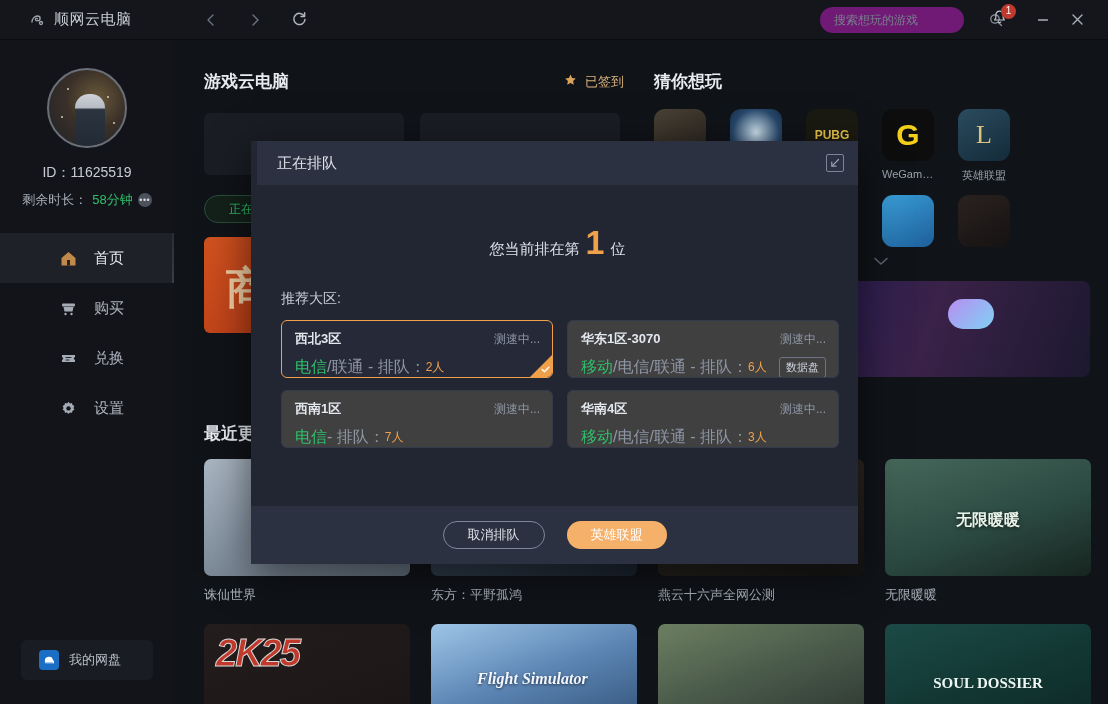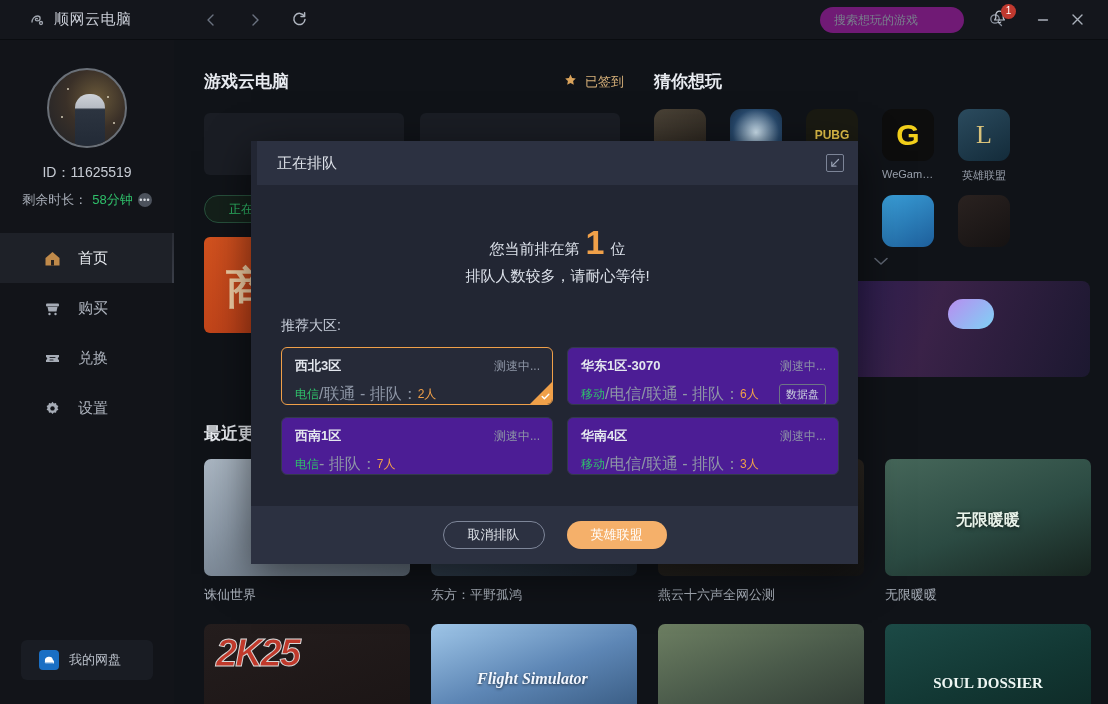--- a/index.html
+++ b/index.html
@@ -66,21 +66,21 @@
   .time-line { margin-top: 9px; font-size: 13px; color: #a8aeb8; display: flex;
     align-items: center; justify-content: center; gap: 5px; }
   .time-val { color: #2fbf6a; }
   .dots-btn {
     width: 14px; height: 14px; border-radius: 50%; background: #4c525c; color: #d6dae0;
     font-size: 9px; display: flex; align-items: center; justify-content: center;
     letter-spacing: .5px; line-height: 1; cursor: pointer;
   }
   .menu { margin-top: 24px; }
   .menu-item {
-    height: 50px; display: flex; align-items: center; gap: 16px; padding-left: 42px;
+    height: 50px; display: flex; align-items: center; gap: 16px; padding-left: 58px;
     color: #aeb4be; font-size: 15px; cursor: pointer; position: relative;
   }
   .menu-item.active { background: #1e2128; color: #e6e9ee; }
   .menu-item.active::after {
     content: ""; position: absolute; right: 0; top: 0; width: 2px; height: 100%;
     background: linear-gradient(#2a2d35, #3a3e48);
   }
   .menu-icon { width: 20px; height: 20px; display: flex; align-items: center; justify-content: center; }
   .netdisk {
     margin: auto 0 24px 0; align-self: center; width: 132px; height: 40px;
@@ -184,35 +184,35 @@
   .queue-line1 { color: #dce1ea; font-size: 15px; display: flex;
     align-items: baseline; justify-content: center; gap: 6px; }
   .queue-pos { color: #f0a049; font-size: 34px; font-weight: bold; line-height: .9; }
   .queue-line2 { color: #dce1ea; font-size: 15px; margin-top: 8px; }
   .rec-label { color: #c6ccd8; font-size: 14px; padding: 31px 0 0 24px; }
   .region-grid {
     display: grid; grid-template-columns: 272px 272px; gap: 12px 14px;
     padding: 12px 0 0 24px;
   }
   .region-card {
-    height: 58px; border-radius: 6px; background: #4c1d95; border: 1px solid #333a4b;
+    height: 58px; border-radius: 6px; background: #404040; border: 1px solid #333a4b;
     padding: 9px 12px 0 13px; position: relative; cursor: pointer; overflow: hidden;
   }
   .region-card.selected { border: 1px solid #f0a049; background: #262a38; }
   .region-card.selected::after {
     content: ""; position: absolute; right: 0; bottom: 0;
     border-width: 0 0 22px 22px; border-style: solid;
     border-color: transparent transparent #f0a049 transparent;
   }
   .region-check { position: absolute; right: 2px; bottom: 1px; color: #fff; font-size: 9px; z-index: 2; }
   .region-top { display: flex; align-items: baseline; }
   .region-name { color: #e3e7ee; font-size: 13px; font-weight: bold; }
   .region-speed { margin-left: auto; color: #8e96a6; font-size: 12px; }
   .region-bot { display: flex; align-items: center; margin-top: 9px; }
-  .isp-hi { color: #2fbf6a; font-size: 12px; }
+  .isp-hi { color: #2fbf6a; font-size: 16px; }
   .isp-rest { color: #8e96a6; font-size: 16px; }
   .queue-cnt { color: #f0a049; font-size: 12px; }
   .disk-badge {
     margin-left: auto; border: 1px solid #6d7governor; border: 1px solid #6d7486;
     border-radius: 3px; color: #ccd2de; font-size: 11px; padding: 2px 6px;
     background: #39405200; cursor: pointer;
   }
   .modal-foot {
     position: absolute; left: 0; bottom: 0; width: 607px; height: 58px;
     background: #2c3141; display: flex; align-items: center; justify-content: center; gap: 22px;
@@ -487,21 +487,20 @@
           </svg>
       </span>
     </div>
 
     <div class="queue-msg">
       <div class="queue-line1">
         <span>您当前排在第</span>
         <span class="queue-pos">1</span>
         <span>位</span>
       </div>
-      <div class="queue-line2">排队人数较多，请耐心等待!</div>
     </div>
 
     <div class="rec-label">推荐大区:</div>
 
     <div class="region-grid">
 
       <div class="region-card selected">
         <div class="region-top">
           <span class="region-name">西北3区</span>
           <span class="region-speed">测速中...</span>

